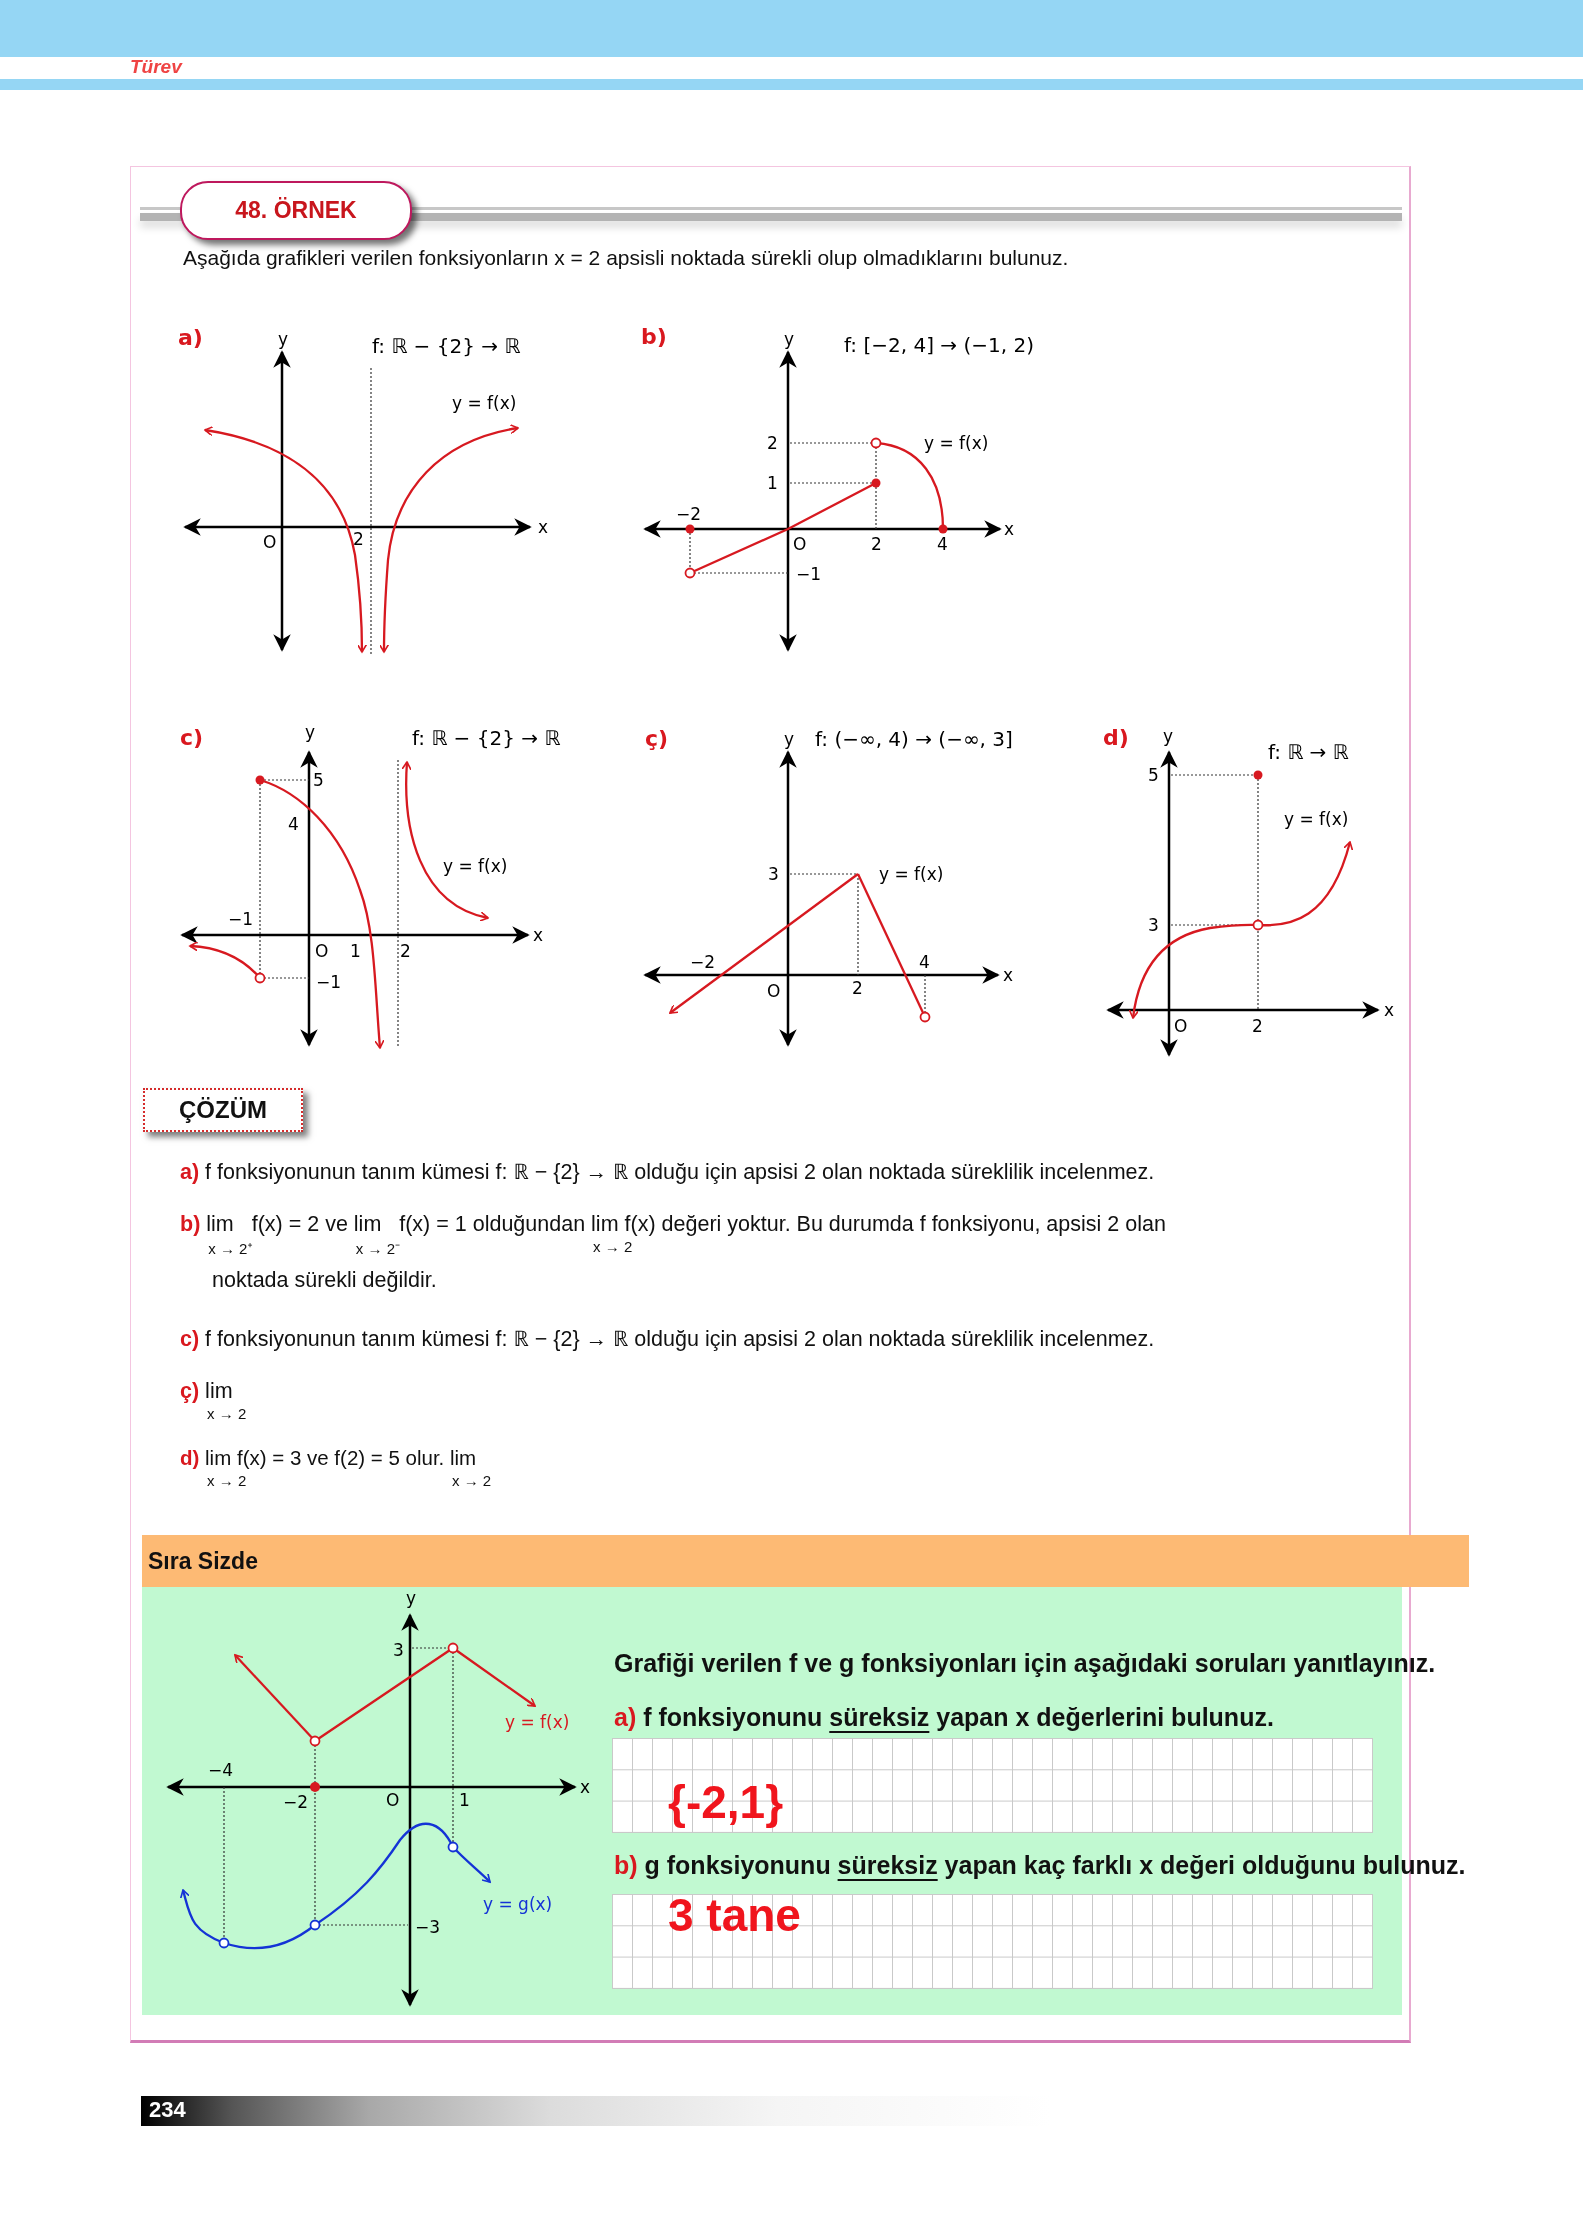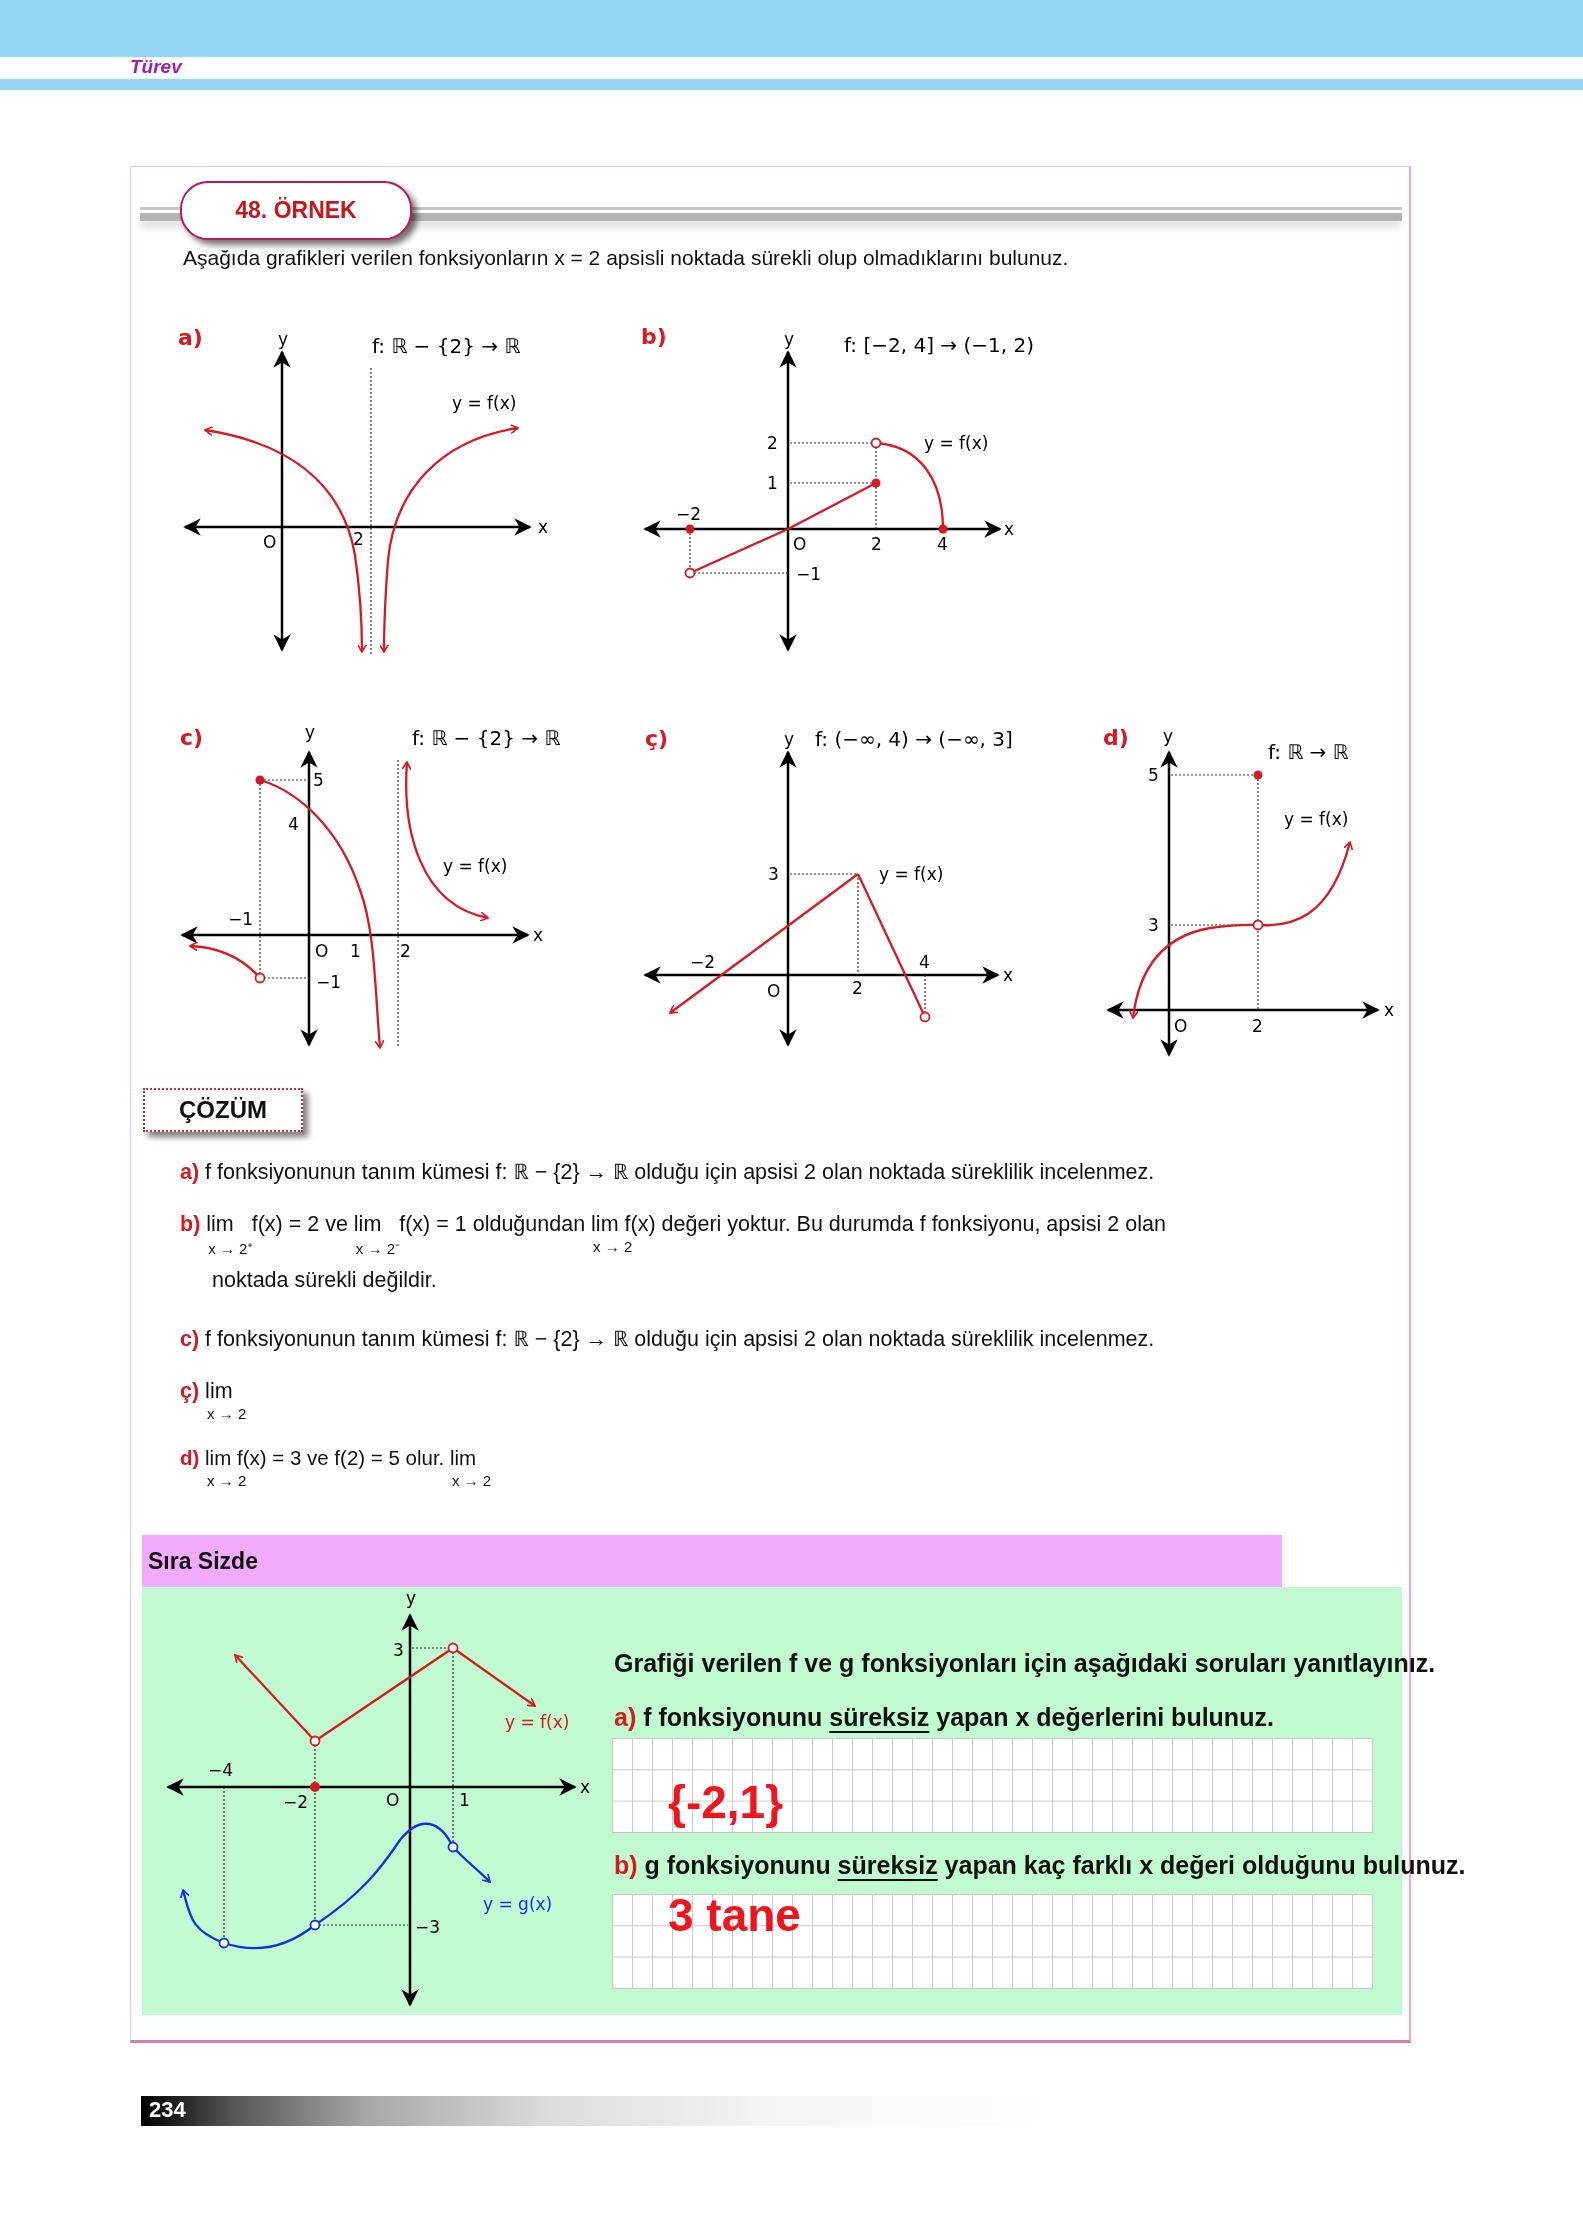--- a/index.html
+++ b/index.html
@@ -1,32 +1,32 @@
 <!DOCTYPE html>
 <html><head>
 <meta charset="utf-8">
 <style>
   html, body { margin:0; padding:0; }
   body { width:1583px; height:2213px; position:relative; background:#ffffff; font-family:"Liberation Sans", sans-serif; color:#111; overflow:hidden; }
   .abs { position:absolute; }
   .band-top { left:0; top:0; width:1583px; height:57px; background:#95d6f4; }
   .band-2 { left:0; top:79px; width:1583px; height:11px; background:#95d6f4; }
-  .chapter { left:130px; top:56px; font-size:19px; font-style:italic; font-weight:bold; color:#a21caf; }
+  .chapter { left:130px; top:56px; font-size:19px; font-style:italic; font-weight:bold; color:#ef4444; }
   .main-box { left:130px; top:166px; width:1281px; height:1877px; border:1.5px solid #f4c5e0; border-bottom:3px solid #d27cb6; border-right:2px solid #e8a9d0; box-sizing:border-box; }
   .title-bar1 { left:140px; top:207px; width:1262px; height:3px; background:#c7c7c7; }
   .title-bar2 { left:140px; top:213px; width:1262px; height:8px; background:#b3b3b3; box-shadow:0 6px 8px rgba(0,0,0,0.15); }
   .pill { left:180px; top:181px; width:228px; height:55px; border:2px solid #be185d; border-radius:28px; background:#fff; box-shadow:5px 5px 6px rgba(0,0,0,0.55); display:flex; align-items:center; justify-content:center; font-weight:bold; font-size:23px; color:#c8161d; }
   .intro { left:183px; top:246px; font-size:21px; }
   svg text { font-family:"DejaVu Sans", sans-serif; }
   .solution-box { left:143px; top:1088px; width:156px; height:40px; border:2px dotted #d52b2b; background:#fff; box-shadow:5px 5px 6px rgba(0,0,0,0.5); display:flex; align-items:center; justify-content:center; font-weight:bold; font-size:24px; }
   .sol { left:180px; font-size:21.5px; white-space:nowrap; }
   .sol .l { color:#d9181f; font-weight:bold; }
   .lim { display:inline-block; position:relative; }
   .lim .sub { position:absolute; left:2px; top:26px; font-size:15px; white-space:nowrap; }
-  .sira-head { left:142px; top:1535px; width:1140px; height:52px; background:#f0abfc; font-weight:bold; font-size:23px; display:flex; align-items:center; padding-left:6px; box-sizing:border-box; }
+  .sira-head { left:142px; top:1535px; width:1327px; height:52px; background:#fdba74; font-weight:bold; font-size:23px; display:flex; align-items:center; padding-left:6px; box-sizing:border-box; }
   .sira-body { left:142px; top:1587px; width:1260px; height:428px; background:#c1f9d1; }
   .q-text { font-weight:bold; font-size:25px; white-space:nowrap; }
   .q-text .l { color:#d9181f; }
   .q-text u { text-decoration:underline; text-underline-offset:5px; }
   .grid { background-color:#fff; background-image:linear-gradient(to right, #c9c9c9 1px, transparent 1px), linear-gradient(to bottom, #c9c9c9 1px, transparent 1px); background-size:20px 31.3px; border-right:1px solid #c9c9c9; border-bottom:1px solid #c9c9c9; }
   .answer { color:#f0151d; font-weight:bold; font-family:"Liberation Sans", sans-serif; font-size:46px; }
   .pagebar { left:141px; top:2096px; width:910px; height:30px; background:linear-gradient(to right, #000 0%, #555 10%, #a8a8a8 25%, #dcdcdc 45%, #f5f5f5 70%, #fff 100%); }
   .pagenum { left:149px; top:2097px; font-weight:bold; font-size:22px; color:#fff; }
 </style>
 </head>

